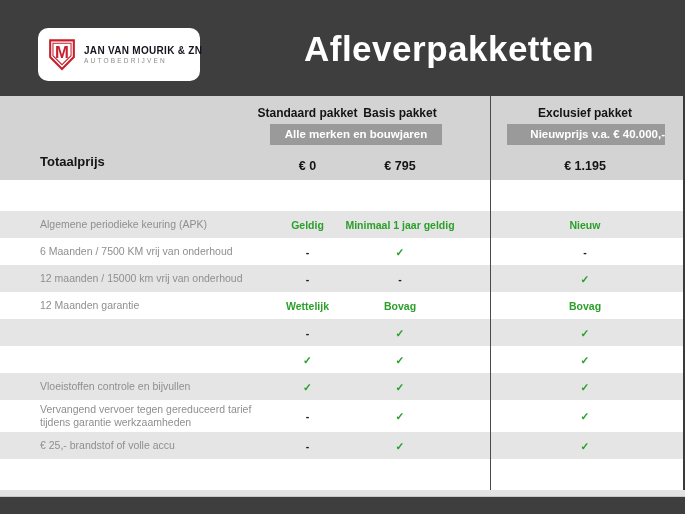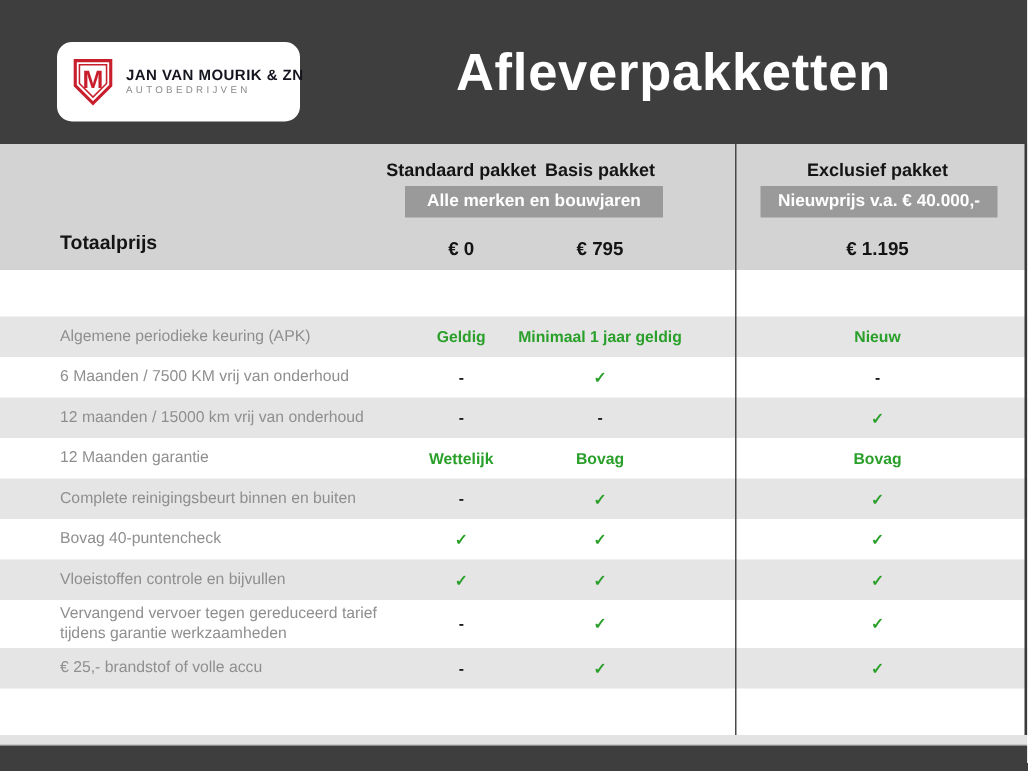--- a/index.html
+++ b/index.html
@@ -24,21 +24,21 @@
   .table-head{position:absolute;top:96px;left:0;width:100%;height:84px;background:var(--band,#d3d3d3);}
   .colhead{position:absolute;top:10px;font-size:12px;font-weight:bold;color:#141414;text-align:center;white-space:nowrap;}
   .colhead-s{left:245px;width:125px;}
   .colhead-b{left:345px;width:110px;}
   .colhead-e{left:495px;width:180px;}
   .badge{
     position:absolute;top:28px;height:21px;line-height:21px;background:var(--badge,#9a9a9a);
     color:#ffffff;font-weight:bold;font-size:11.5px;text-align:center;white-space:nowrap;
   }
   .badge-left{left:270px;width:172px;}
-  .badge-right{left:507px;width:158px;}
+  .badge-right{left:507px;width:158px;text-align:right;}
   .price-row{position:absolute;top:58px;left:0;width:100%;height:24px;display:flex;align-items:flex-start;}
   .price-label{padding-left:40px;font-size:13px;font-weight:bold;color:#141414;}
   .price-row .val{font-size:12.5px;color:#141414;}
   
   .rows{position:absolute;top:211px;left:0;width:100%;}
   .row{position:relative;height:27px;display:flex;align-items:center;}
   .row:nth-child(odd){background:var(--row_alt,#e5e5e5);}
   .row.tall{height:32px;}
   .row-label{
     padding-left:40px;font-size:10.5px;color:var(--label_gray,#8f8f8f);
@@ -114,27 +114,25 @@
       <div class="val col-b dash">-</div>
       <div class="val col-e">✓</div>
     </div>
     <div class="row">
       <div class="row-label">12 Maanden  garantie</div>
       <div class="val col-s">Wettelijk</div>
       <div class="val col-b">Bovag</div>
       <div class="val col-e">Bovag</div>
     </div>
     <div class="row">
-      <div class="row-label">Complete reinigingsbeurt binnen en buiten</div>
       <div class="val col-s dash">-</div>
       <div class="val col-b">✓</div>
       <div class="val col-e">✓</div>
     </div>
     <div class="row">
-      <div class="row-label">Bovag 40-puntencheck</div>
       <div class="val col-s">✓</div>
       <div class="val col-b">✓</div>
       <div class="val col-e">✓</div>
     </div>
     <div class="row">
       <div class="row-label">Vloeistoffen controle en bijvullen</div>
       <div class="val col-s">✓</div>
       <div class="val col-b">✓</div>
       <div class="val col-e">✓</div>
     </div>

